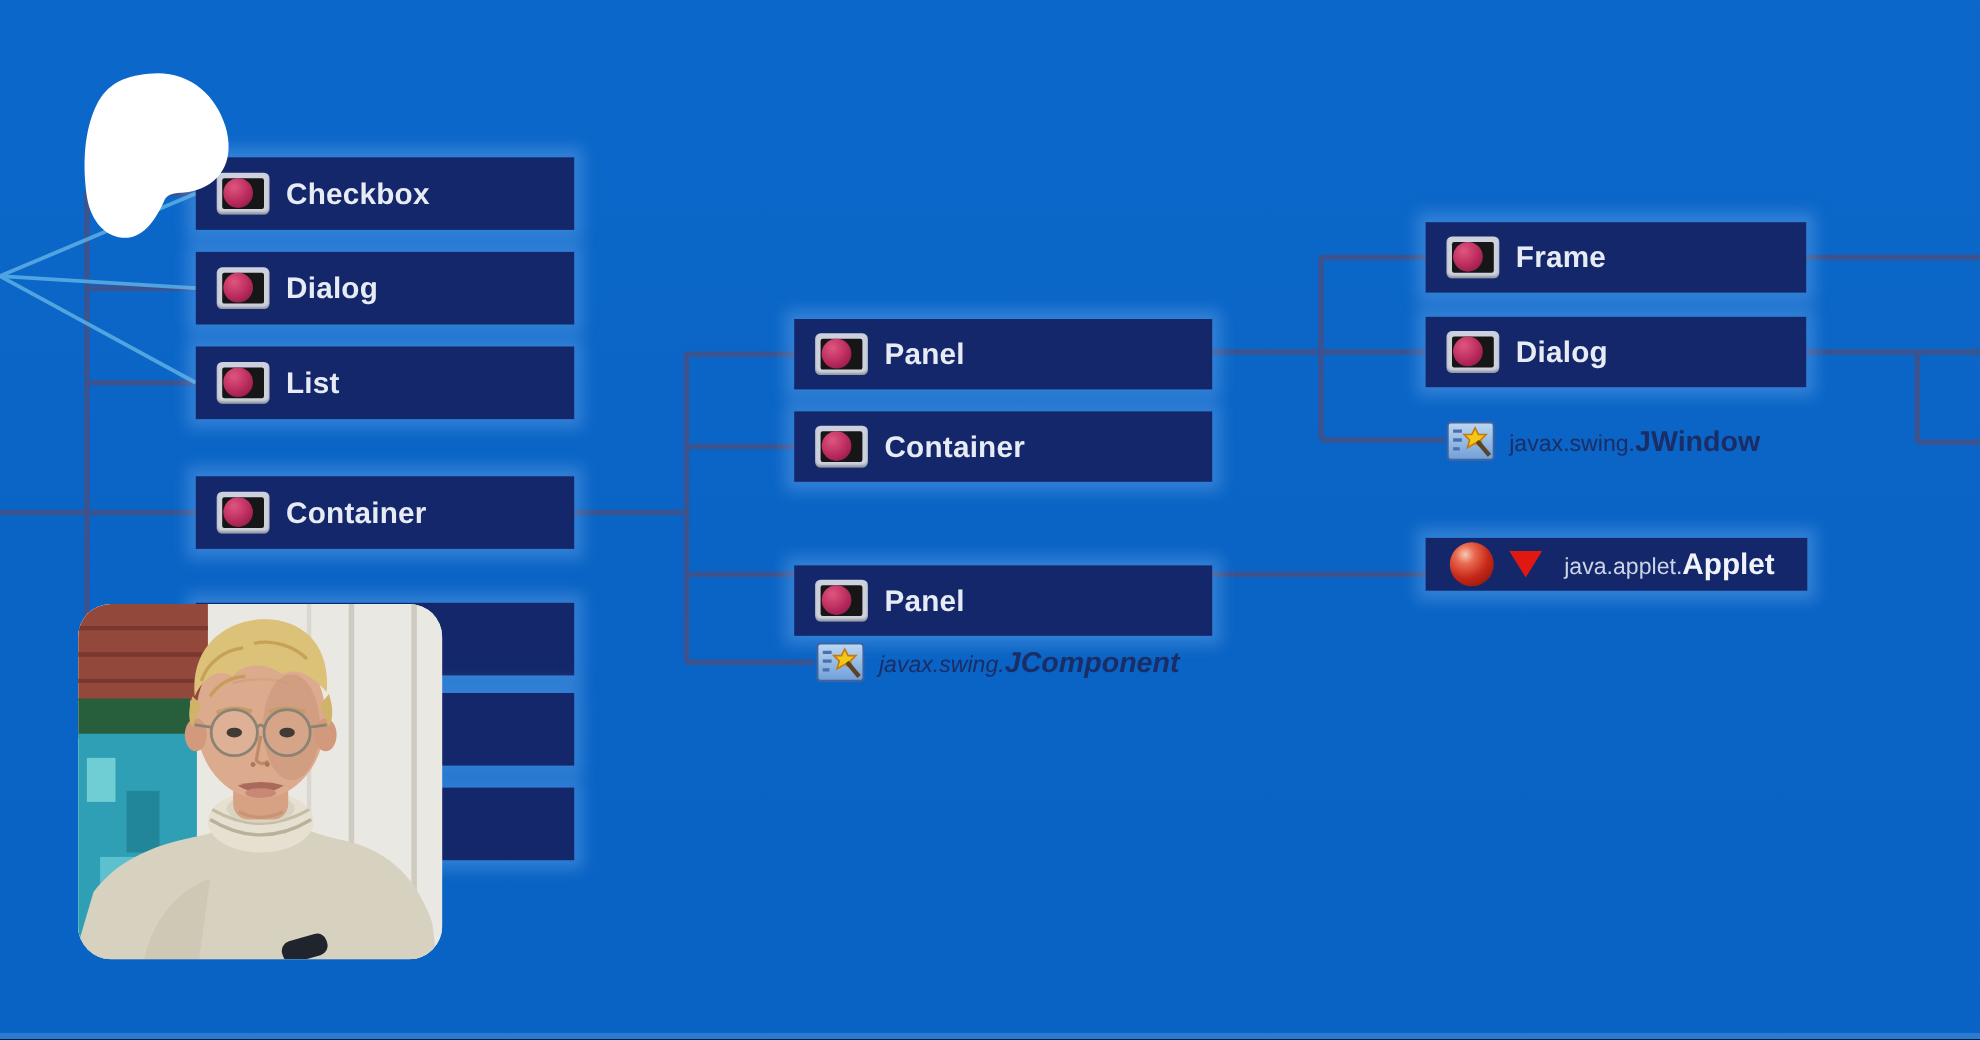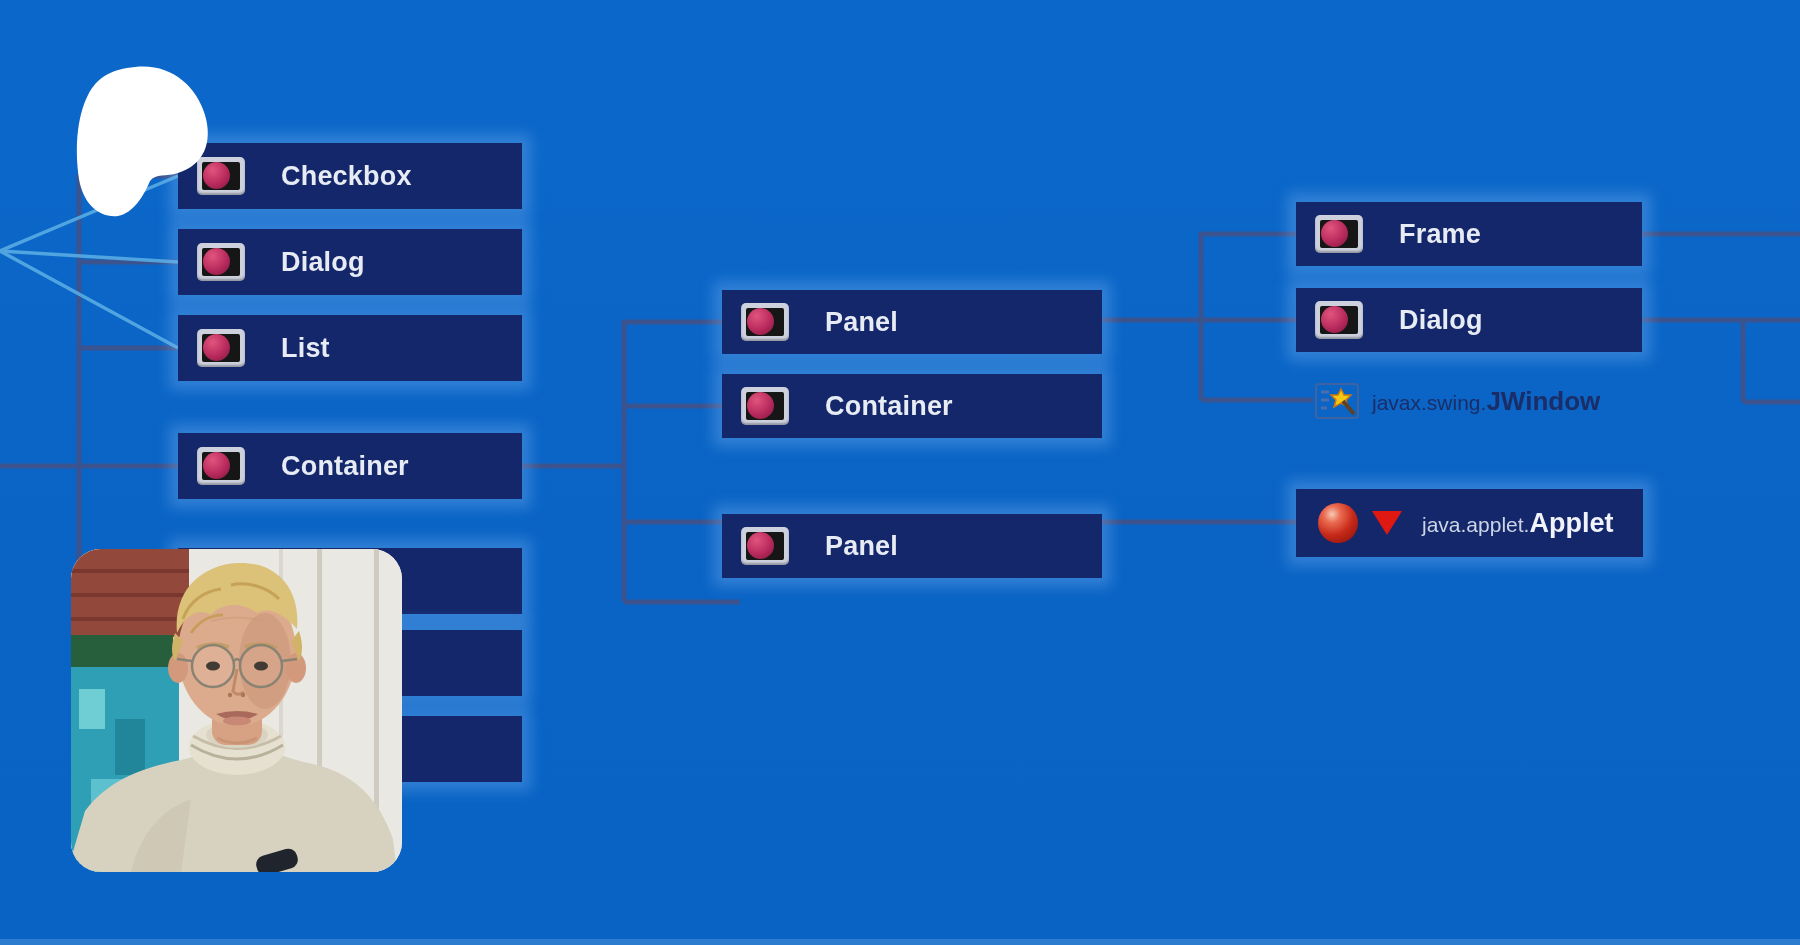--- a/index.html
+++ b/index.html
@@ -10,21 +10,21 @@
   }
   .layer { position:absolute; left:0; top:0; width:1800px; height:945px; }
 
   
   .node {
     position:absolute; background:#14276b;
     display:flex; align-items:center; gap:15px; padding-left:19px;
     box-sizing:border-box;
     box-shadow:0 0 13px 9px rgba(130,185,245,0.33);
   }
-  .nlabel { color:#e7ebf4; font-weight:bold; font-size:27px; letter-spacing:0.2px;margin-left:21px; }
+  .nlabel { color:#e7ebf4; font-weight:bold; font-size:27px; letter-spacing:0.2px; }
 
   
   .cicon { width:48px; height:38px; background:#ccd1dd; border-radius:5px; position:relative; flex:0 0 auto;
            box-shadow:inset 0 -2px 2px rgba(0,0,0,.28); }
   .cicon::before { content:''; position:absolute; inset:5px; background:#161616; border-radius:2px; }
   .cicon::after  { content:''; position:absolute; left:6px; top:5px; width:27px; height:27px; border-radius:50%;
                    background:radial-gradient(circle at 36% 30%, #e0557f 0%, #b82a5c 55%, #7d1540 100%); }
 
   
   .pkg { position:absolute; display:flex; align-items:center; gap:13px;text-align:center; }
@@ -122,20 +122,39 @@
   </div>
   <div class="node" style="left:722px;top:374px;width:380px;height:64px">
     <span class="cicon"></span>
     <span class="nlabel">Container</span>
   </div>
   <div class="node" style="left:722px;top:514px;width:380px;height:64px">
     <span class="cicon"></span>
     <span class="nlabel">Panel</span>
   </div>
 
+  <div class="pkg ital" style="left:742px;top:583px;height:38px">
+    <svg width="44" height="36" viewBox="0 0 44 36">
+      <defs>
+          <linearGradient id="sg1" x1="0" y1="0" x2="0" y2="1">
+        <stop offset="0" stop-color="#bdd8f2"></stop>
+            <stop offset="1" stop-color="#6f9fd8"></stop>
+          </linearGradient>
+        </defs>
+      <rect x="1" y="1" width="42" height="34" rx="3" fill="url(#sg1)" stroke="#3f63a0" stroke-width="2"></rect>
+      <line x1="6" y1="9" x2="14" y2="9" stroke="#4a6fae" stroke-width="3"></line>
+      <line x1="6" y1="17" x2="14" y2="17" stroke="#4a6fae" stroke-width="3"></line>
+      <line x1="6" y1="25" x2="12" y2="25" stroke="#4a6fae" stroke-width="3"></line>
+      <path d="M26 6 L29 12 L36 12 L31 17 L33 24 L26 20 L19 24 L21 17 L16 12 L23 12 Z" fill="#f4c814" stroke="#c87810" stroke-width="1.5"></path>
+      <line x1="28" y1="18" x2="39" y2="31" stroke="#5c4226" stroke-width="4"></line>
+    </svg>
+    <span>
+      <span class="pkgtext">javax.swing.</span><span class="clsname">JComponent</span>
+    </span>
+  </div>
 
   <div class="node" style="left:1296px;top:288px;width:346px;height:64px">
     <span class="cicon"></span>
     <span class="nlabel">Dialog</span>
   </div>
   <div class="node" style="left:1296px;top:202px;width:346px;height:64px">
     <span class="cicon"></span>
     <span class="nlabel">Frame</span>
   </div>
 
@@ -146,21 +165,21 @@
       <line x1="6" y1="17" x2="14" y2="17" stroke="#4a6fae" stroke-width="3"></line>
       <line x1="6" y1="25" x2="12" y2="25" stroke="#4a6fae" stroke-width="3"></line>
       <path d="M26 6 L29 12 L36 12 L31 17 L33 24 L26 20 L19 24 L21 17 L16 12 L23 12 Z" fill="#f4c814" stroke="#c87810" stroke-width="1.5"></path>
       <line x1="28" y1="18" x2="39" y2="31" stroke="#5c4226" stroke-width="4"></line>
     </svg>
     <span>
       <span class="pkgtext">javax.swing.</span><span class="clsname">JWindow</span>
     </span>
   </div>
 
-  <div class="node" style="left:1296px;top:489px;width:347px;height:68px;padding-left:22px;gap:10px">
+  <div class="node" style="left:1296px;top:489px;width:347px;height:48px;padding-left:22px;gap:10px">
     <span class="tomato"></span>
     <span class="redtri"></span>
     <span>
       <span class="apkg">java.applet.</span><span class="acls">Applet</span>
     </span>
   </div>
 
   <div class="webcam">
     <svg width="331" height="323" viewBox="0 0 331 323">
 

